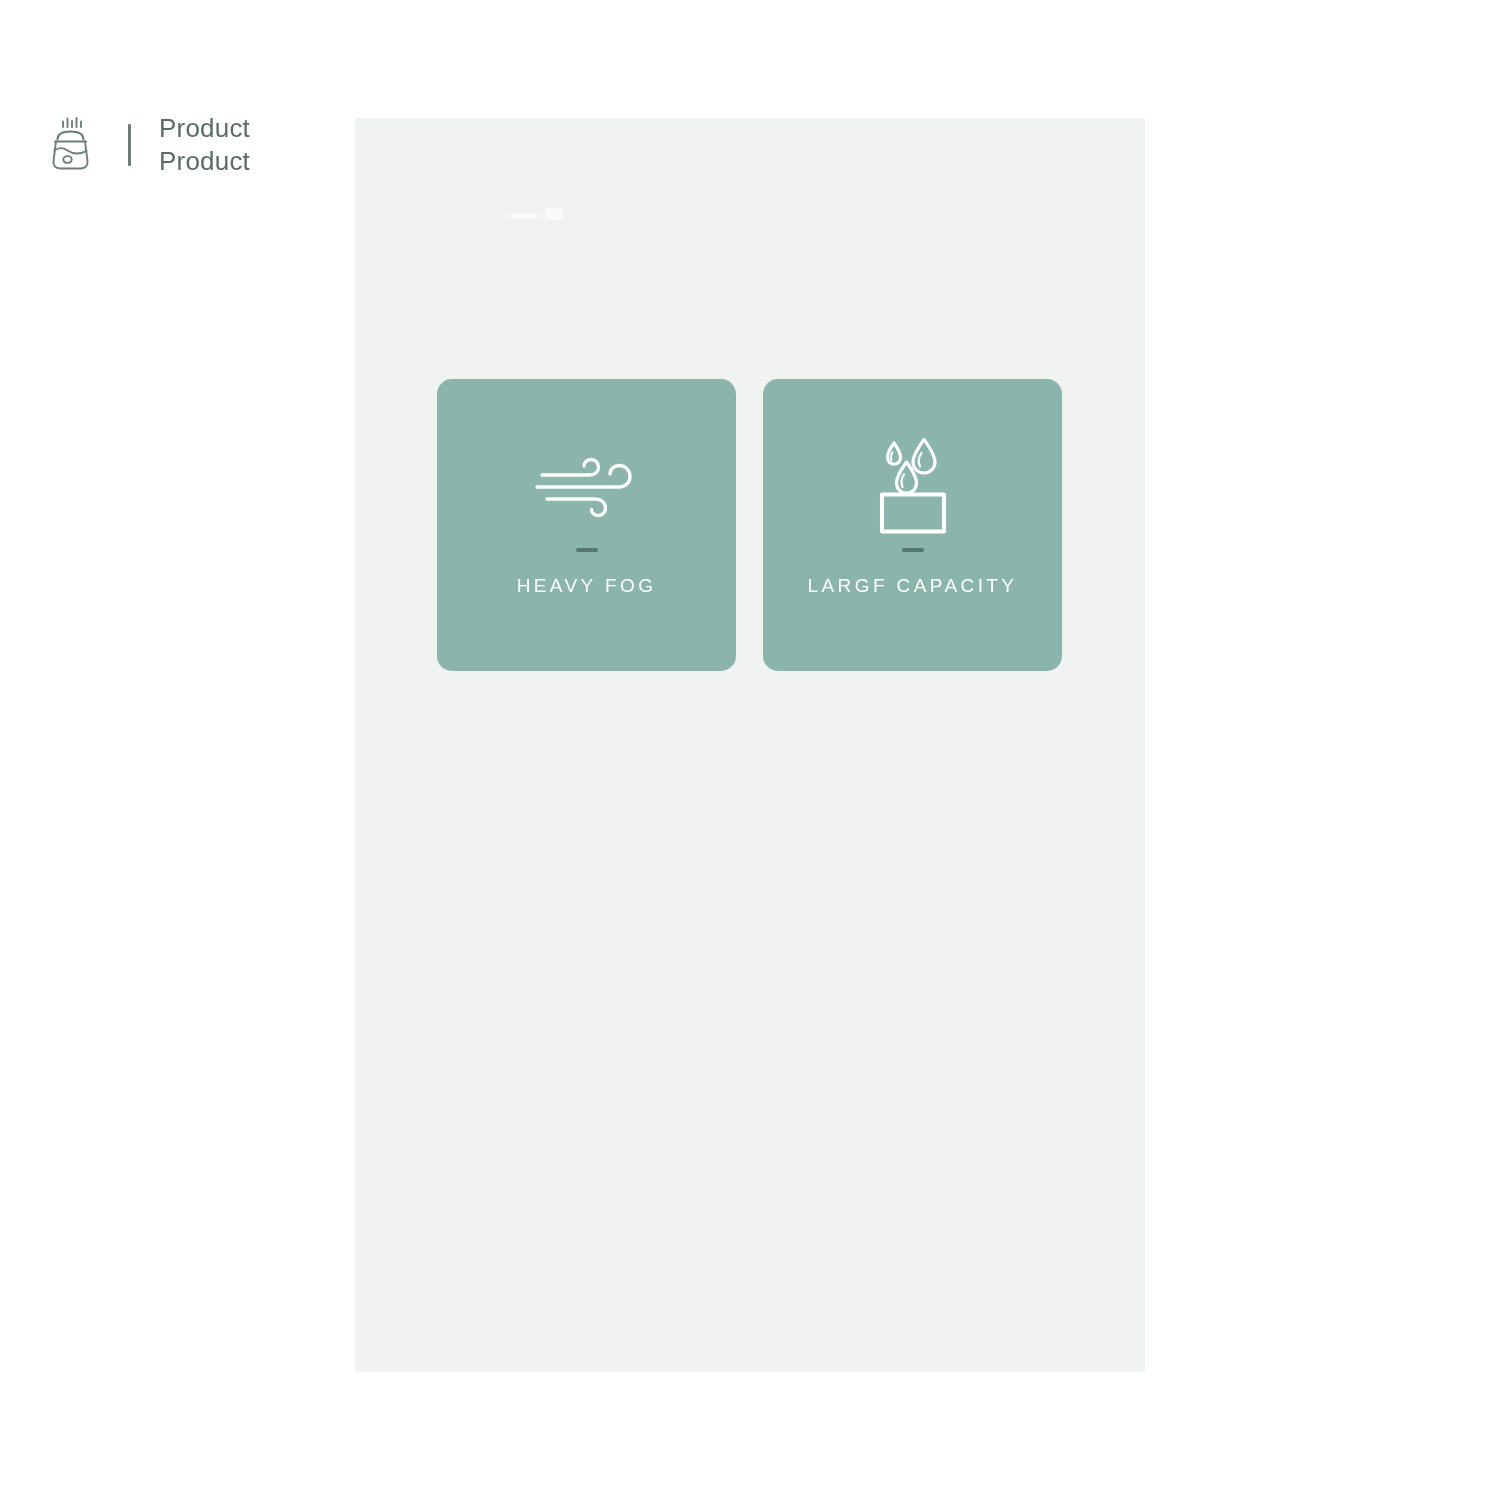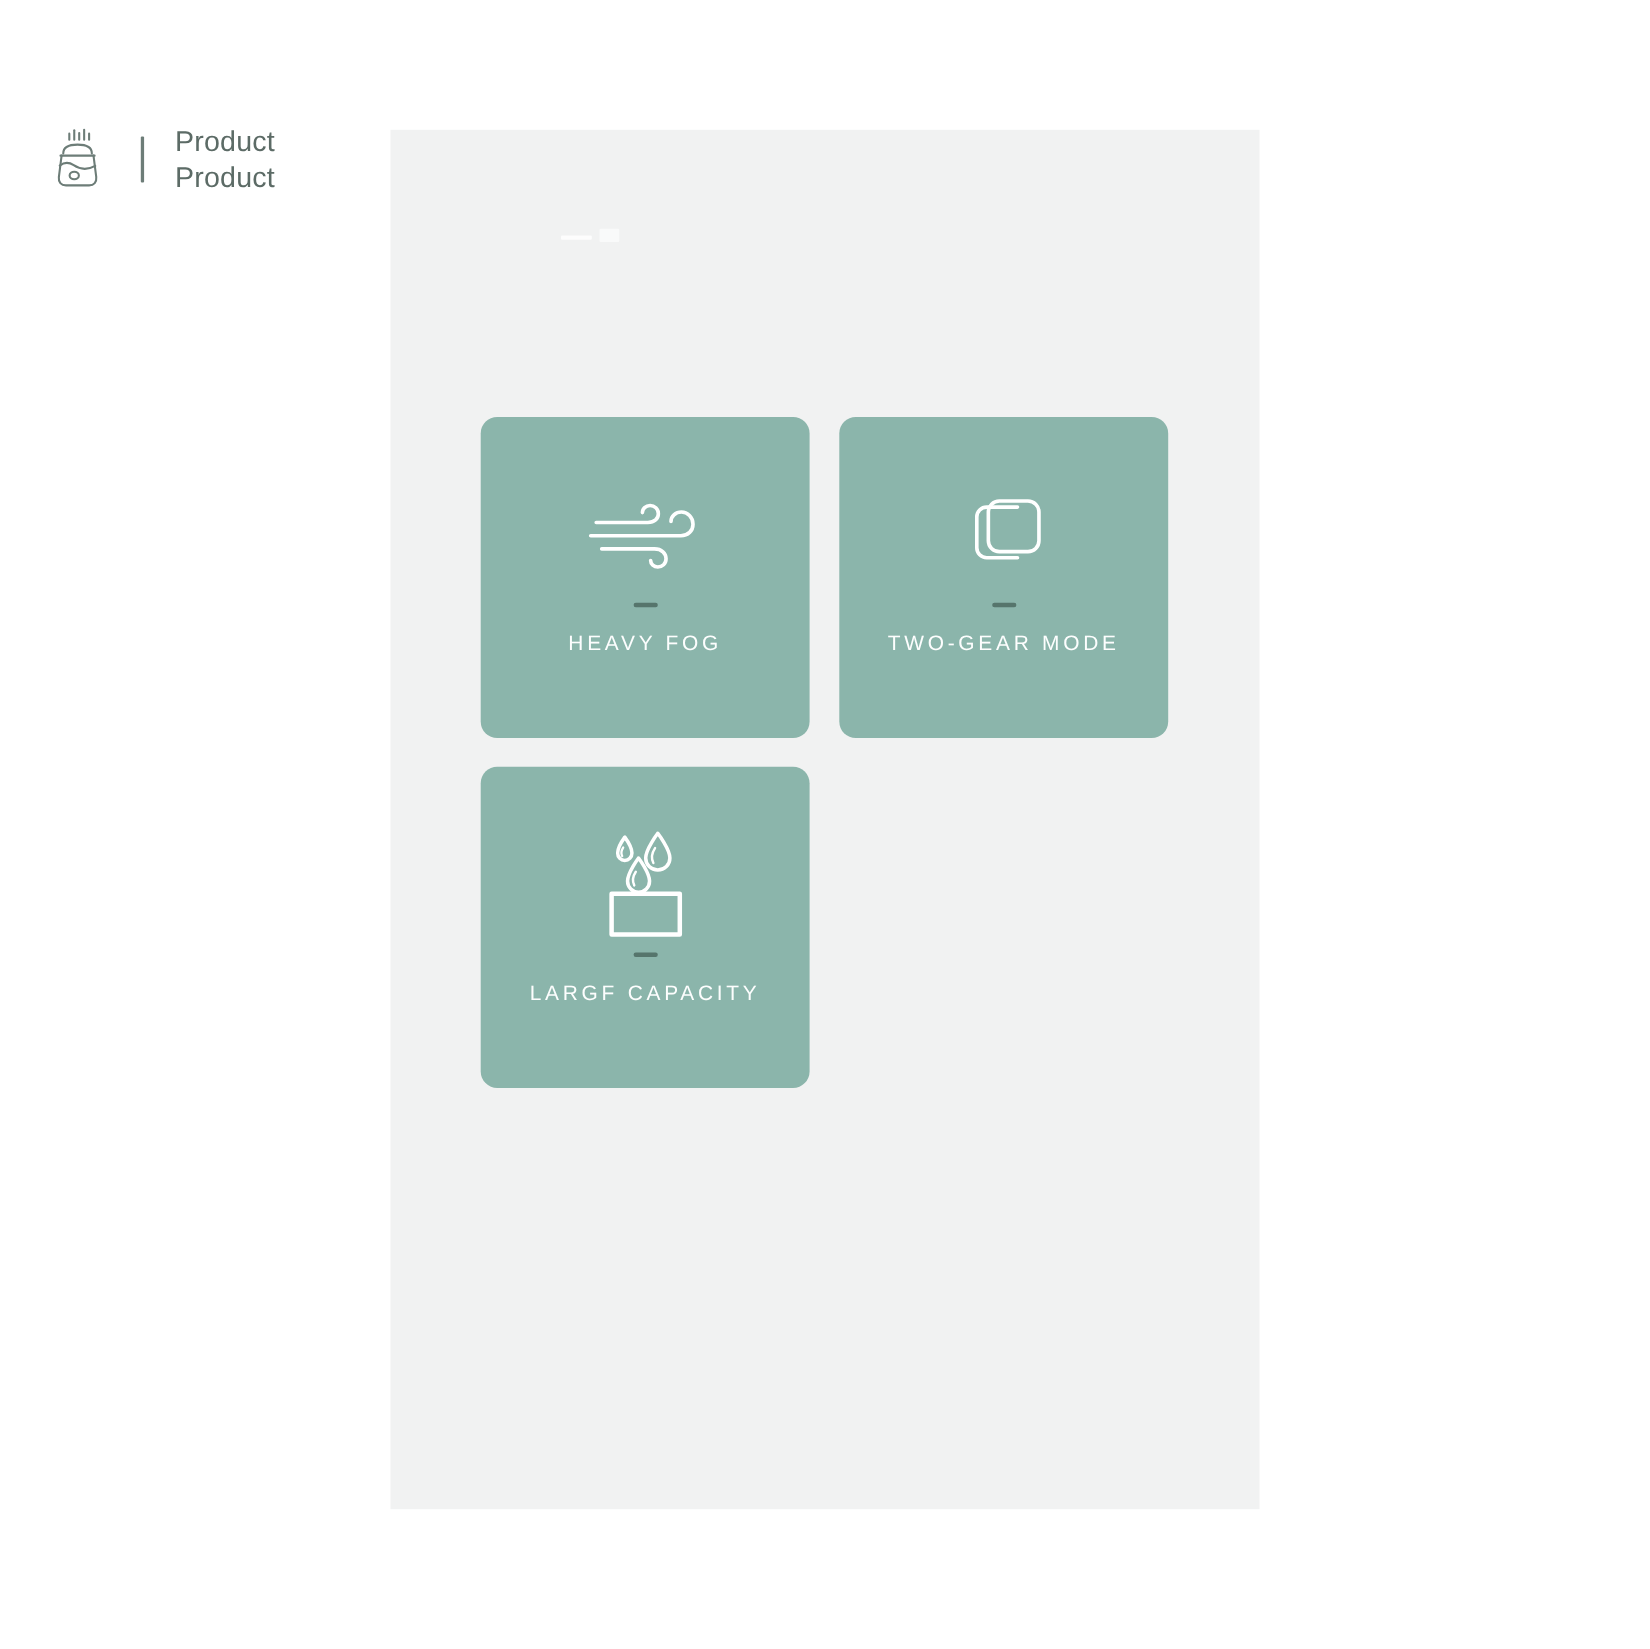--- a/index.html
+++ b/index.html
@@ -188,32 +188,20 @@
           <path d="M7 24 L54 24 C60 24 63.5 20.5 63.5 16 C63.5 11.5 60 8.5 56 8.5 C52 8.5 49 11.5 49 15"></path>
           <path d="M2 36 L84 36 C90.5 36 95 31.5 95 25.5 C95 19 90 14.5 84.5 14.5 C79 14.5 75 18.5 75 23"></path>
           <path d="M12 48 L60 48 C66.5 48 70.5 52 70.5 57 C70.5 61.5 67 64.5 63 64.5 C59.5 64.5 56.5 62 56.5 58.5"></path>
         </svg>
       </span>
       <span class="card-dash"></span>
       <span class="card-label">HEAVY FOG</span>
     </div>
 
 
-    <div class="card">
-      <span class="card-icon">
-        <svg viewBox="0 0 74 74" width="74" height="74" fill="none" stroke="#ffffff" stroke-width="3.3" stroke-linecap="round" stroke-linejoin="round">
-
-          <path d="M49 12 L21 12 C16 12 12 16 12 21 L12 49 C12 54 16 58 21 58 L49 58"></path>
-
-          <rect x="22.5" y="6.5" width="46" height="46" rx="10"></rect>
-        </svg>
-      </span>
-      <span class="card-dash"></span>
-      <span class="card-label">TWO-GEAR MODE</span>
-    </div>
 
     <div class="card">
       <span class="card-icon">
         <svg viewBox="0 0 80 96" width="80" height="96" fill="none" stroke="#ffffff" stroke-width="3.2" stroke-linecap="round" stroke-linejoin="round">
 
           <path d="M21 5 C21 5 14.5 14 14.5 19.5 C14.5 23.4 17.4 26.2 21 26.2 C24.6 26.2 27.5 23.4 27.5 19.5 C27.5 14 21 5 21 5 Z"></path>
           <path d="M19.5 14.5 C17.8 17.2 17.5 20 18.6 22.2" stroke-width="2.1"></path>
 
           <path d="M51 1.5 C51 1.5 40 16 40 24 C40 30.2 44.9 35 51 35 C57.1 35 62 30.2 62 24 C62 16 51 1.5 51 1.5 Z"></path>
           <path d="M48.5 15 C45.5 19.5 45 24.5 47 28.5" stroke-width="2.2"></path>

